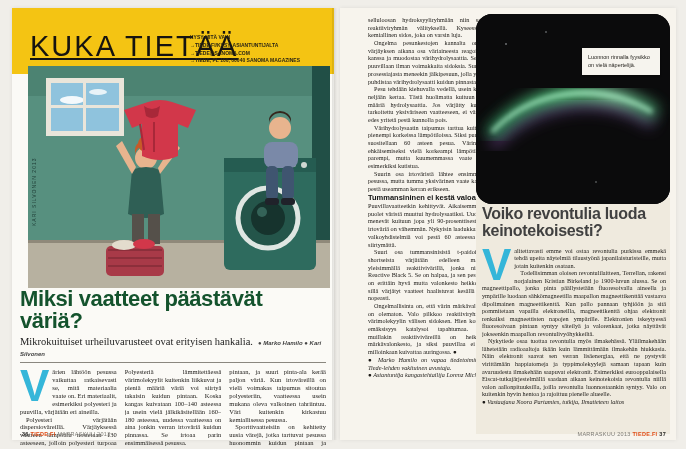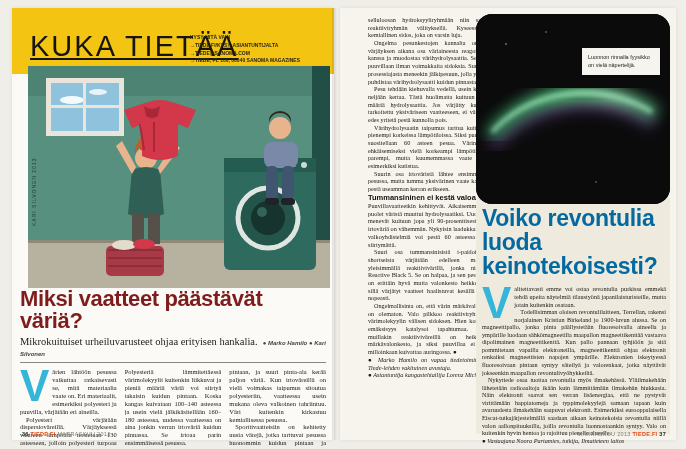--- a/index.html
+++ b/index.html
@@ -9,21 +9,21 @@
   .page-left{left:12px;width:322px;background:#fbfaf6;box-shadow:0 0 4px rgba(0,0,0,.08);}
   .page-right{left:340px;width:336px;background:#f7f4ed;box-shadow:0 0 4px rgba(0,0,0,.08);}
   .gutter{position:absolute;left:332px;top:8px;width:10px;height:432px;background:linear-gradient(to right,rgba(0,0,0,.10),rgba(0,0,0,0) 55%);}
 
   
   .yellow-band{position:absolute;left:0;top:0;width:322px;height:66px;background:#f4c413;}
   .kuka-title{position:absolute;left:18px;top:22px;font-family:"Liberation Sans",sans-serif;font-weight:400;font-size:29px;letter-spacing:2px;color:#161410;text-decoration:underline;}
   .contact-block{position:absolute;left:178px;top:26px;font-family:"Liberation Sans",sans-serif;font-size:5px;font-weight:700;color:#2a2515;line-height:1.55;}
   .illo-wrap{position:absolute;left:16px;top:58px;width:302px;height:222px;overflow:hidden;}
   .l-article{position:absolute;left:8px;top:280px;width:306px;}
-  .l-title{font-family:"Liberation Sans",sans-serif;font-weight:700;font-size:22px;letter-spacing:-.4px;color:#7f1d1d;line-height:1;}
+  .l-title{font-family:"Liberation Sans",sans-serif;font-weight:700;font-size:22px;letter-spacing:-.4px;color:#14532d;line-height:1;}
   .l-sub{margin-top:4px;font-size:10.5px;color:#222;}
   .l-byline{font-family:"Liberation Sans",sans-serif;font-style:italic;font-weight:700;font-size:6px;color:#444;margin-left:5px;}
   .l-rule{margin-top:4px;border-top:1px solid #8a877f;}
   .l-cols{display:flex;gap:8px;margin-top:5px;height:110px;overflow:hidden;}
   .l-col{flex:1;font-size:6.5px;line-height:1.22;text-align:justify;color:#1c1a17;overflow:hidden;}
   .l-col p{margin:0;text-indent:6px;}
   .l-col p.first{text-indent:0;}
   .dropcap{float:left;font-family:"Liberation Sans",sans-serif;font-weight:700;font-size:44px;line-height:.78;color:#35b6d9;margin:1px 3px 0 0;}
   .subhead{font-family:"Liberation Sans",sans-serif;font-weight:700;font-size:7.5px;color:#111;margin:4px 0 1px;text-indent:0 !important;}
   .footer{position:absolute;bottom:3px;font-family:"Liberation Sans",sans-serif;font-size:5.5px;color:#7c7a74;letter-spacing:.3px;}
@@ -34,21 +34,21 @@
 
   
   .r-col{position:absolute;left:6px;top:8px;width:127px;height:420px;font-size:6.2px;line-height:1.24;text-align:justify;color:#1c1a17;overflow:hidden;margin-left:22px;}
   .r-col p{margin:0;text-indent:6px;}
   .r-col p.first{text-indent:0;}
   .author-note{margin-top:3px;font-style:italic;font-size:6.2px;text-indent:0 !important;}
   .beige-panel{position:absolute;left:136px;top:190px;width:194px;height:236px;background:#efeade;}
   .aurora-box{position:absolute;left:136px;top:6px;width:194px;height:190px;background:#0b0b0c;border-radius:16px;overflow:hidden;}
   .aurora-caption{position:absolute;right:10px;top:34px;width:66px;background:#f6f4ee;padding:5px 6px;font-family:"Liberation Sans",sans-serif;font-size:5.5px;line-height:1.5;color:#26241f;box-shadow:0 1px 2px rgba(0,0,0,.4);}
   .r-article{position:absolute;left:142px;top:198px;width:184px;}
-  .r-title{font-family:"Liberation Sans",sans-serif;font-weight:700;font-size:23px;letter-spacing:-.3px;line-height:1.05;color:#0369a1;}
+  .r-title{font-family:"Liberation Sans",sans-serif;font-weight:700;font-size:16px;letter-spacing:-.3px;line-height:1.05;color:#404040;}
   .r-body{margin-top:7px;height:172px;overflow:hidden;font-size:6.2px;line-height:1.22;text-align:justify;color:#1c1a17;}
   .r-body p{margin:0;text-indent:6px;}
   .r-body p.first{text-indent:0;}
   .r-credit{font-style:italic;text-indent:0 !important;margin-top:2px;}
 </style>
 </head>
 <body>
 
 <div class="spread">
 
@@ -128,21 +128,21 @@
           <ellipse cx="116" cy="178" rx="11" ry="5" fill="#d2374a"></ellipse>
         </g>
 
         <text transform="translate(8,160) rotate(-90)" font-family="Liberation Sans, sans-serif" font-size="5" fill="#1d3a34" letter-spacing="1">KARI SILVONEN 2013</text>
       </svg>
     </div>
 
     <div class="l-article">
       <div class="l-title">Miksi vaatteet päästävät väriä?</div>
       <div class="l-sub">
-        <span>Mikrokuituiset urheiluvarusteet ohjaa erityisen hankalia.</span><span class="l-byline">● Marko Hamilo  ● Kari Silvonen</span>
+        <span>Mikrokuituiset urheiluvarusteet ovat erityisen hankalia.</span><span class="l-byline">● Marko Hamilo  ● Kari Silvonen</span>
       </div>
       <div class="l-rule"></div>
       <div class="l-cols">
         <div class="l-col">
           <p class="first"><span class="dropcap">V</span><span>ärien lähtöön pesussa vaikuttaa ratkaisevasti se, mitä materiaalia vaate on. Eri materiaalit, esimerkiksi polyesteri ja puuvilla, värjätään eri aineilla.</span></p>
           <p>Polyesteri värjätään dispersioväreillä. Värjäyksessä vaatteen lämpötila nostetaan 130 asteeseen, jolloin polyesteri turpoaa ja pehmenee ja värihiukkaset liukenevat siihen. Kun liuos jäähtyy, väri jää kuidun sisään. Värjäyksen jälkeen kangas pestään 80 asteessa pesulla, joka tuhoaa irtovärin kuidun pinnasta.</p>
         </div>
         <div class="l-col">
           <p class="first">Polyesteriä lämmitettäessä värimolekyylit kuitenkin liikkuvat ja pieniä määriä väriä voi siirtyä takaisin kuidun pintaan. Koska kangas kuivataan 100–140 asteessa ja usein vielä jälkikäsitellään 160–180 asteessa, uudessa vaatteessa on aina jonkin verran irtoväriä kuidun pinnassa. Se irtoaa parin ensimmäisessä pesussa.</p>
           <p>Mikrokuituiset urheiluvaatteet ovat poikkeuksellisen hankalia. Mikrokuitu on erityisen ohut, usein polyesteristä valmistettu kuitu, jonka pinta-ala on suuri. Siksi värimolekyyleillä on lyhyt matka kuidun</p>

